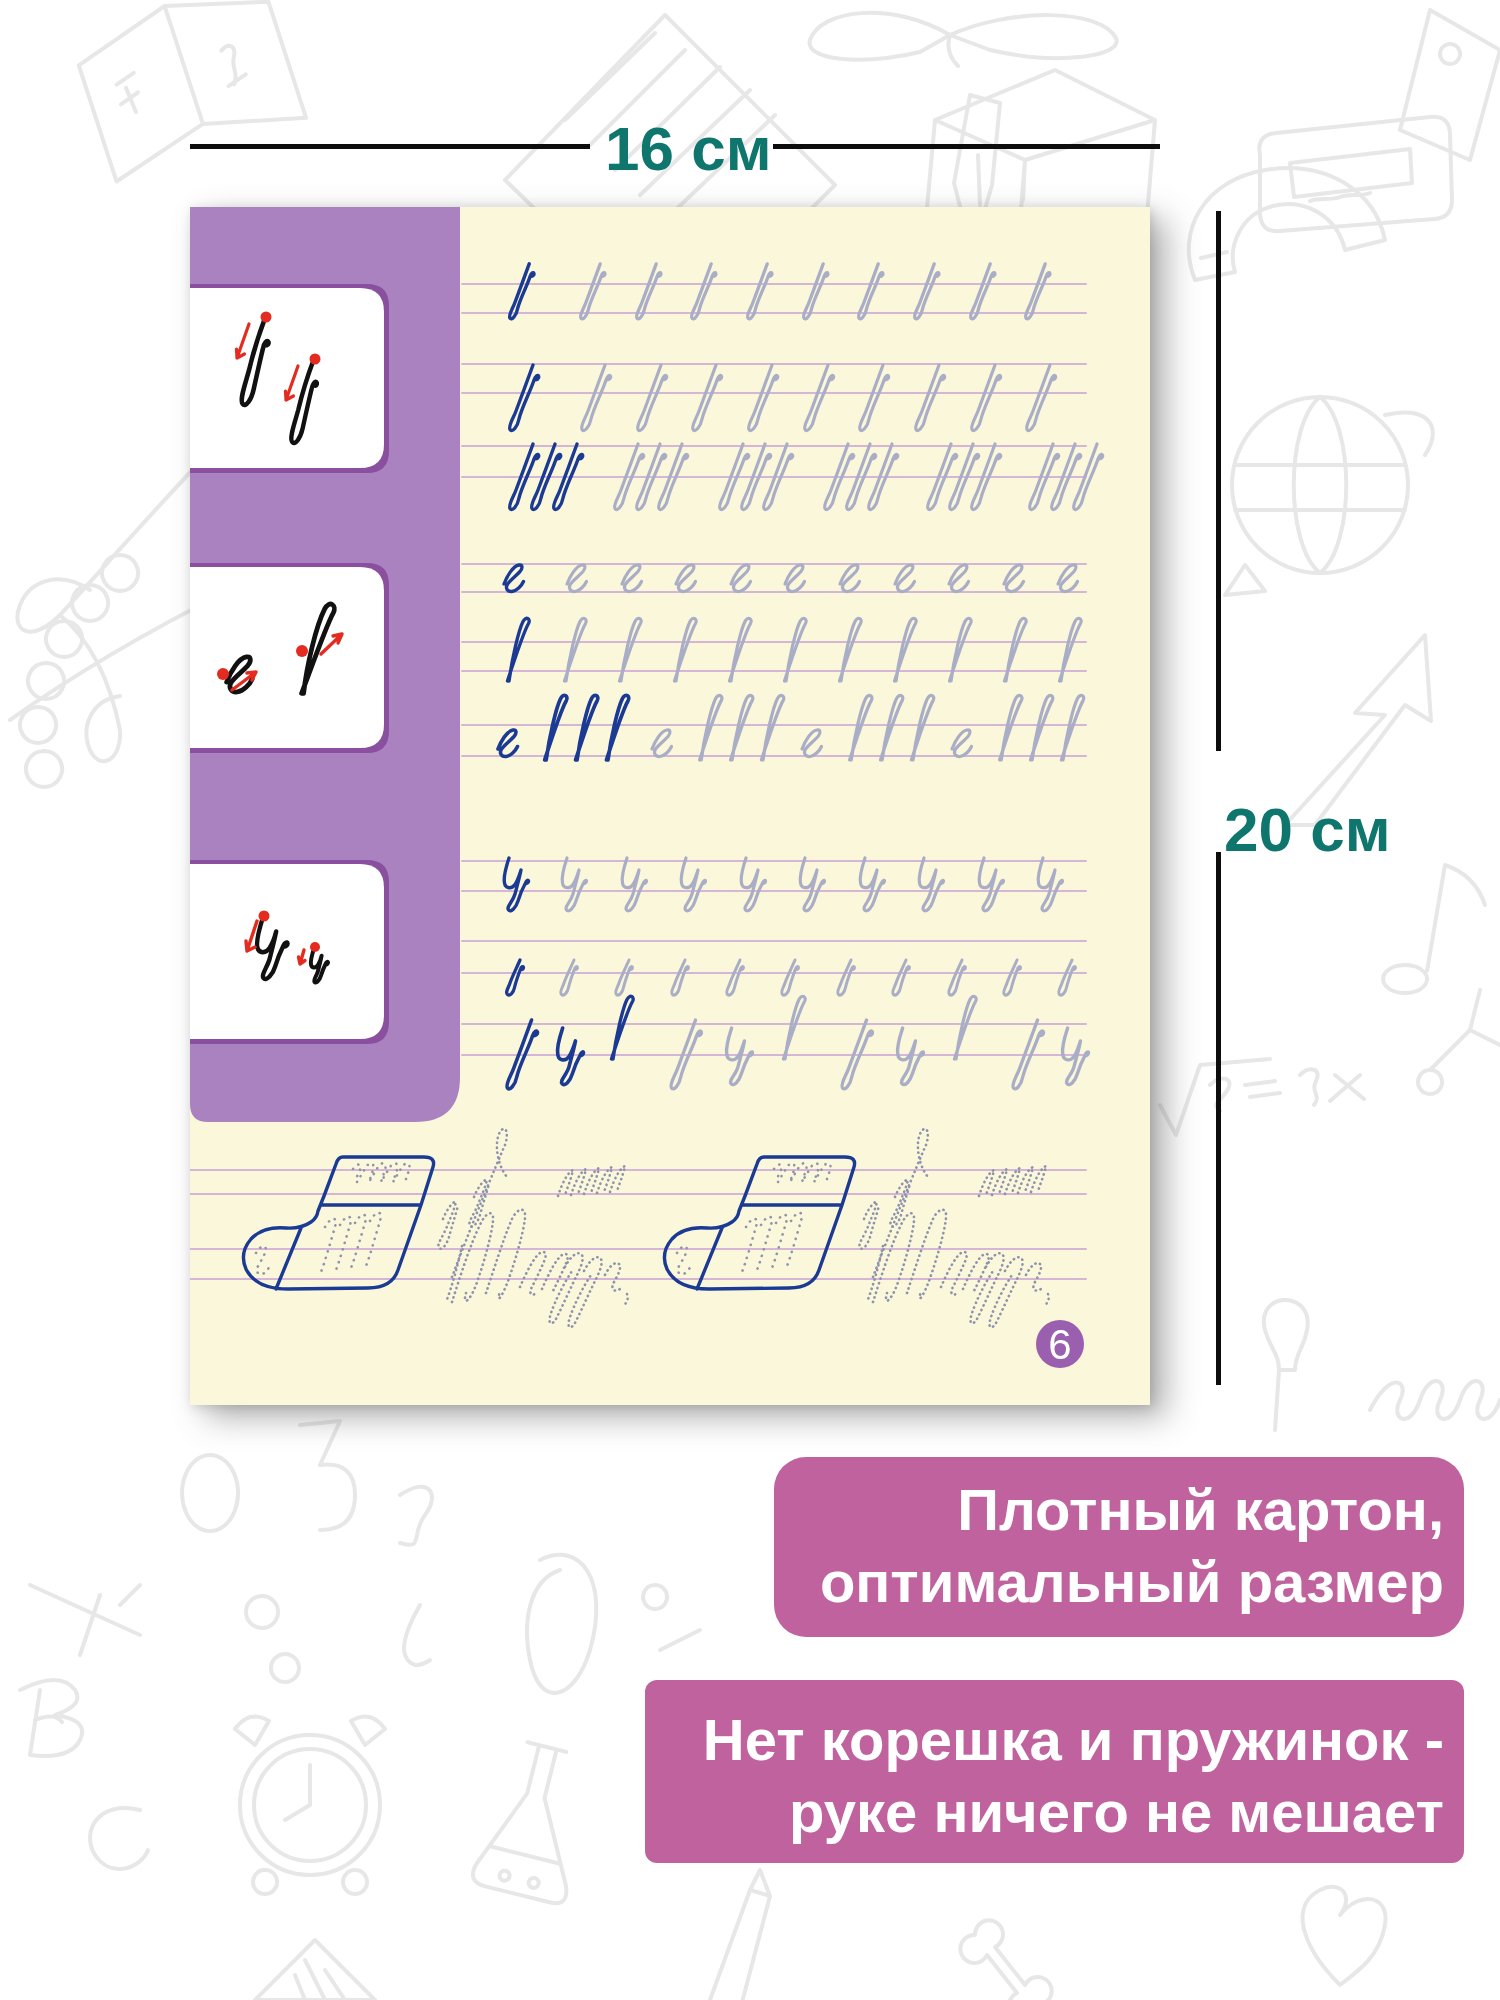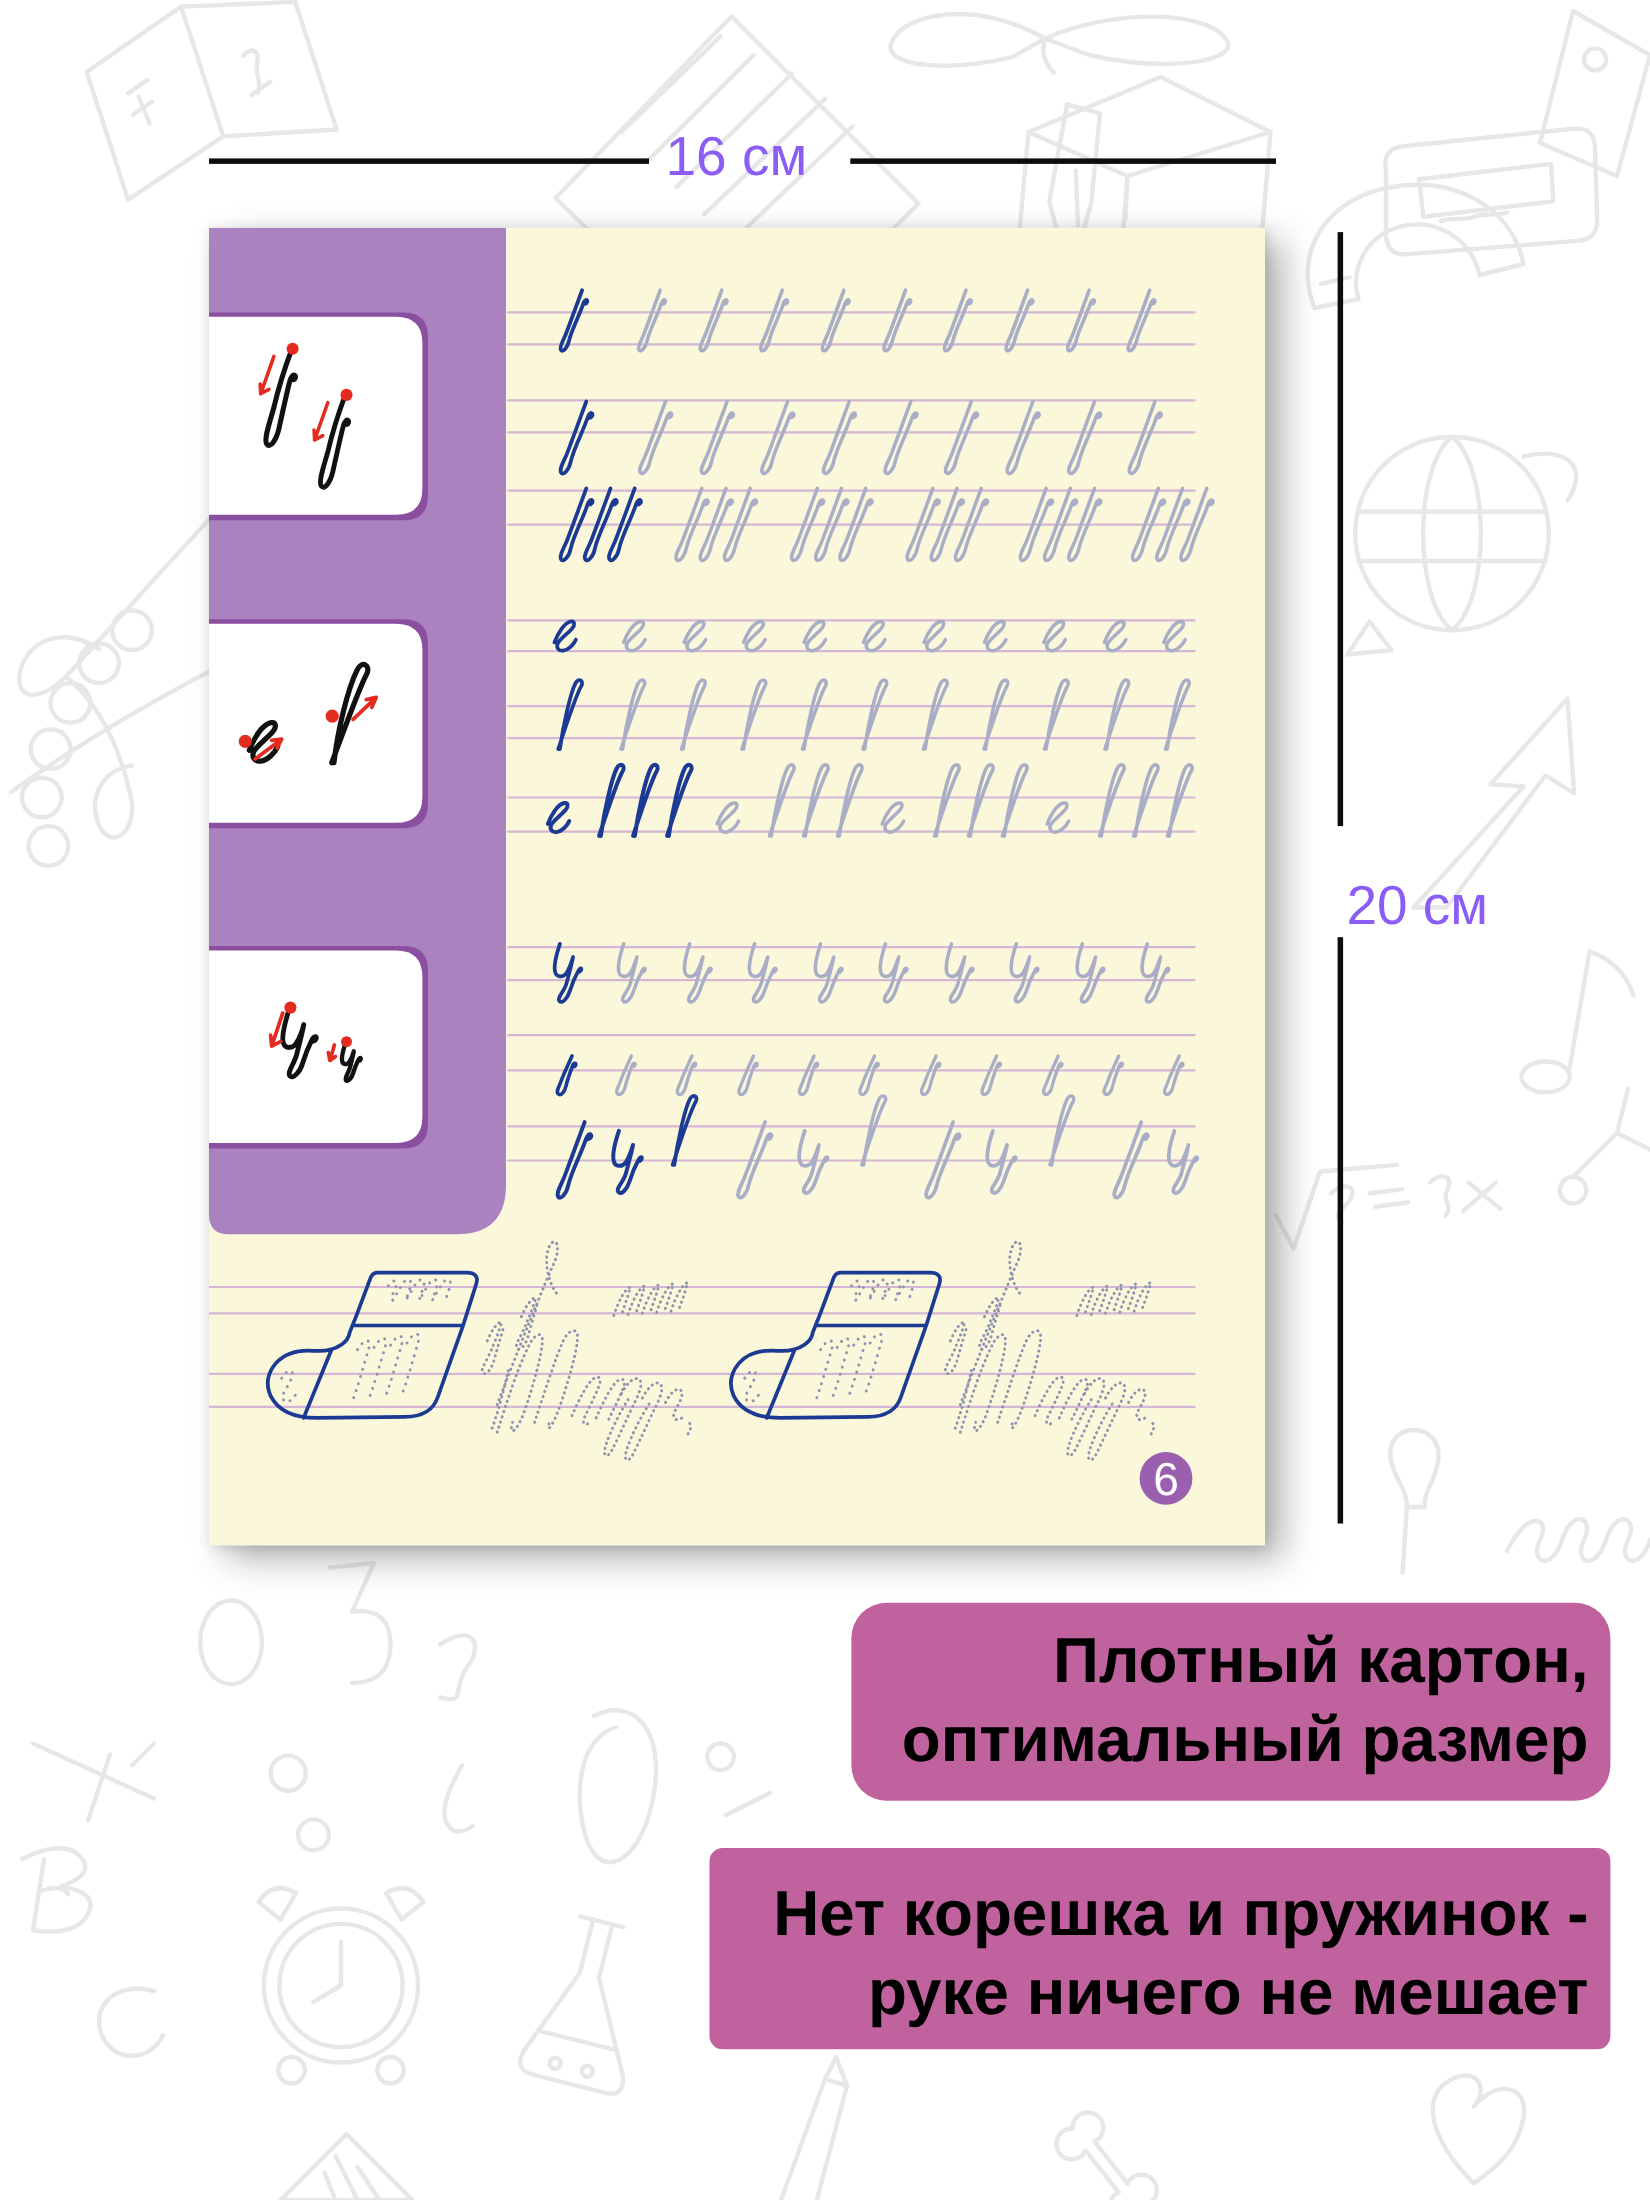--- a/index.html
+++ b/index.html
@@ -1,20 +1,20 @@
 <!DOCTYPE html>
 <html><head>
 <meta charset="utf-8">
 <style>
   html,body{margin:0;padding:0;}
   body{width:1500px;height:2000px;position:relative;background:#ffffff;overflow:hidden;
        font-family:"Liberation Sans", sans-serif;}
   .abs{position:absolute;}
-  .dimtext{font-weight:normal;color:#8b5cf6;font-size:50px;white-space:nowrap;}
-  .pink{background:#c0629d;border-radius:32px;color:#000000;font-weight:bold;
+  .dimtext{font-weight:bold;color:#0f766e;font-size:62px;white-space:nowrap;}
+  .pink{background:#c0629d;border-radius:32px;color:#ffffff;font-weight:bold;
         font-size:58px;text-align:right;line-height:72px;}
 </style>
 </head>
 <body>
 
 <svg class="abs" style="left:0;top:0;" width="1500" height="2000" viewBox="0 0 1500 2000" fill="none" stroke="#e7e7e7" stroke-width="4" stroke-linecap="round" stroke-linejoin="round">
 
   <g transform="translate(60,40) rotate(-18)">
     <path d="M10,30 L110,0 L210,28 L210,150 L110,124 L10,152 Z M110,0 L110,124"></path>
     <path d="M40,60 L60,54 M38,80 L58,74 M48,66 L50,92 M150,60 C160,54 166,60 160,70 C154,80 160,86 152,96 M146,96 L166,90"></path>

